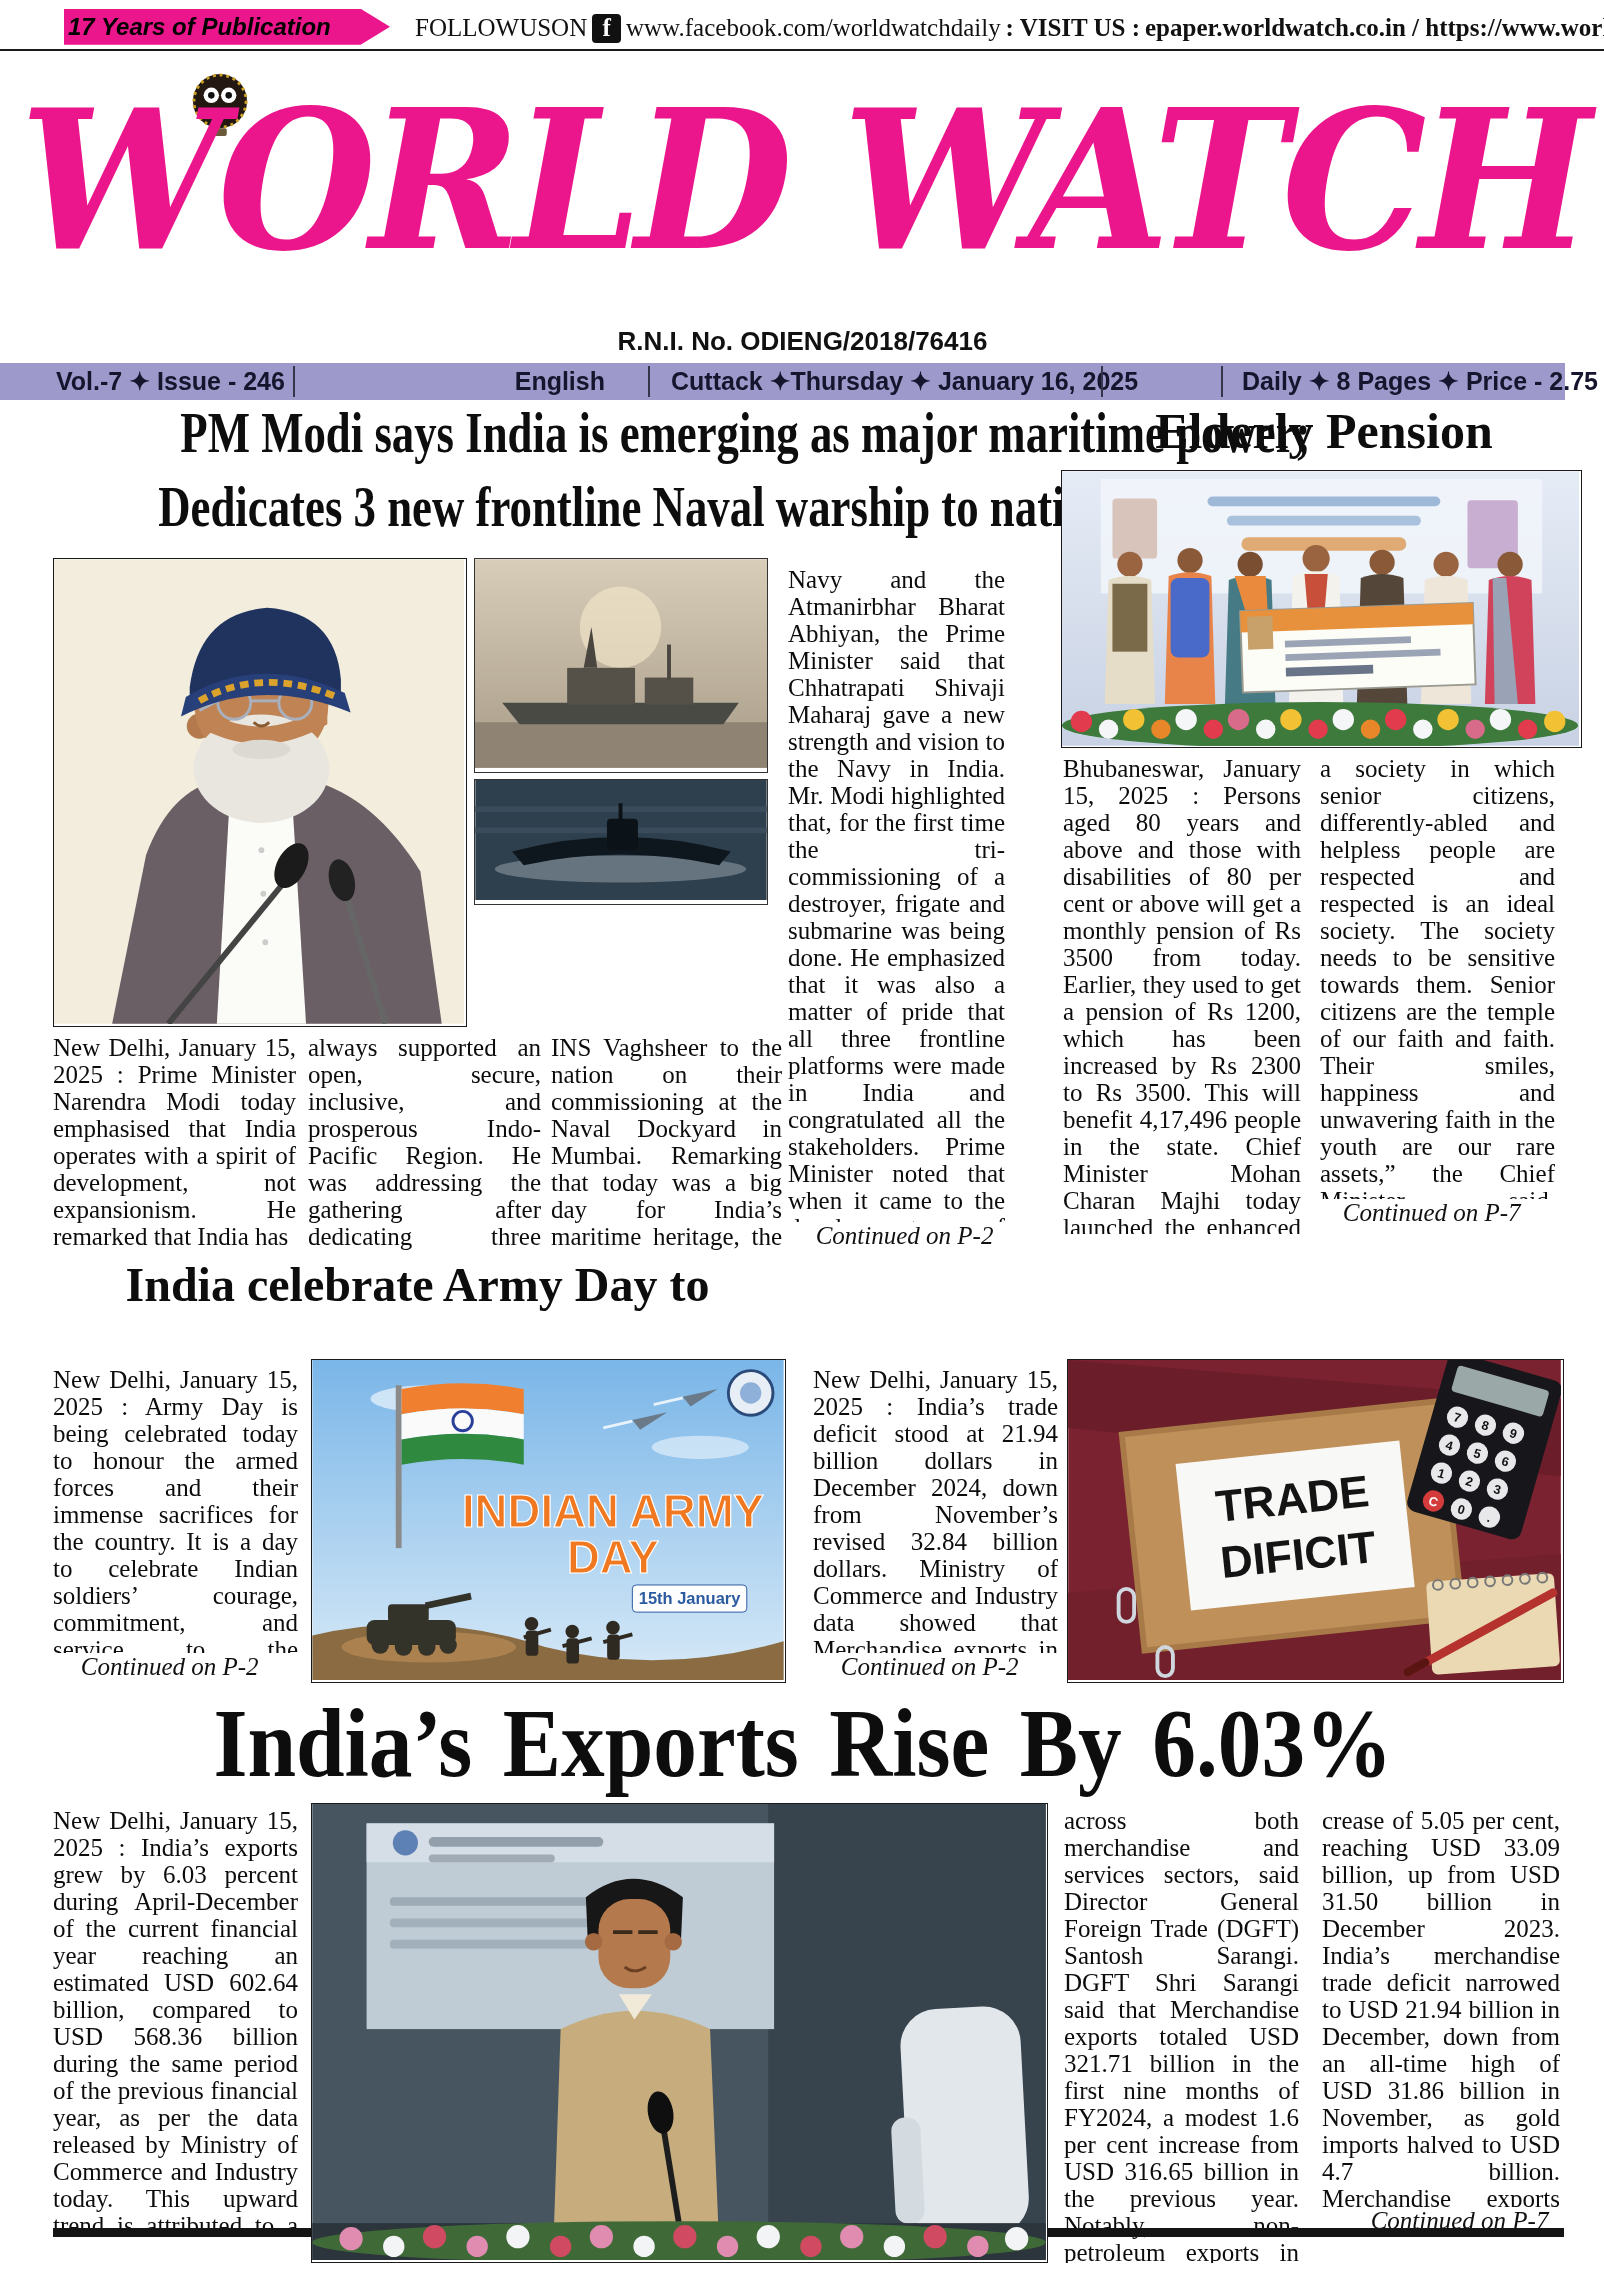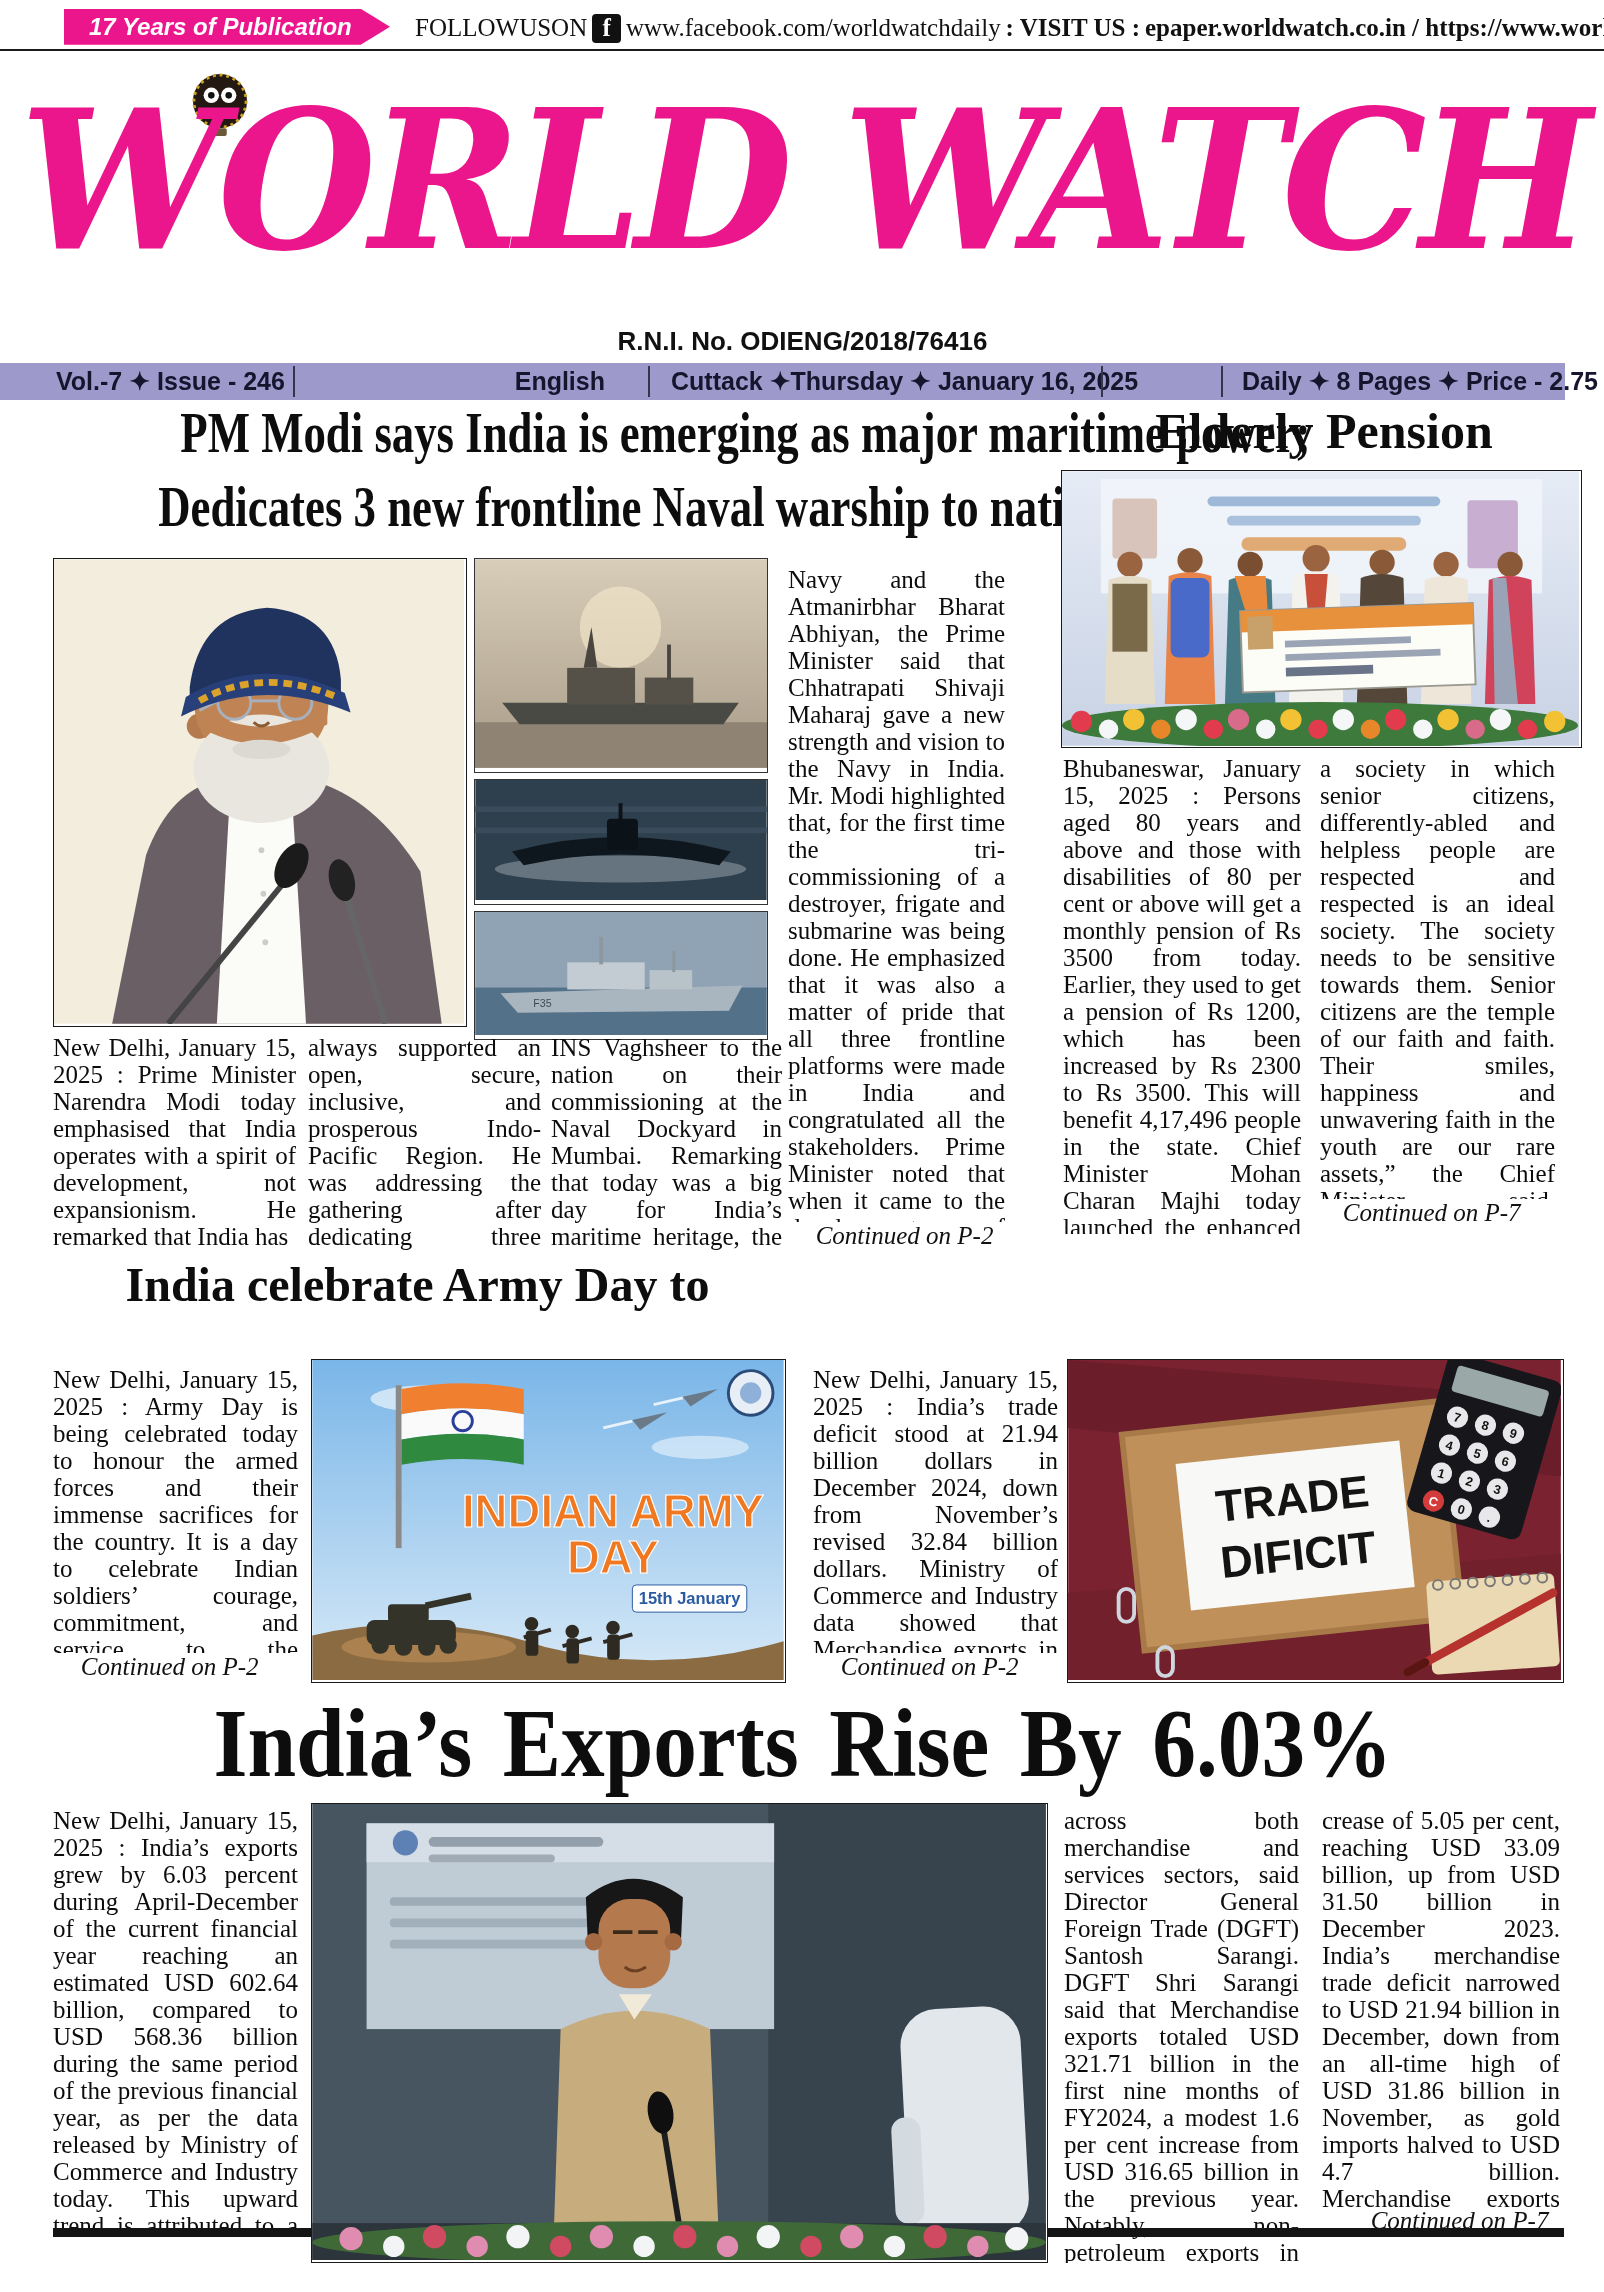--- a/index.html
+++ b/index.html
@@ -5,23 +5,23 @@
   html,body { margin:0; padding:0; background:#e8e8e8; }
   .page {
     position:relative; width:1605px; height:2293px; margin:0 auto;
     background:#ffffff; font-family:"Liberation Serif", serif; color:#111;
     overflow:hidden;
   }
   
   .topbar { position:absolute; left:0; top:5.8px; width:1605px; height:43px; border-bottom:2.9px solid #1a1a1a; }
   .ribbon {
     position:absolute; left:64px; top:2.9px; width:326px; height:36px;
-    background:#EC168C; color:#ffffff;
+    background:#EC168C; color:#000000;
     font-family:"Liberation Sans", sans-serif; font-style:italic; font-weight:bold; font-size:24px;
-    display:flex; align-items:center; padding-left:25px; box-sizing:border-box;
+    display:flex; align-items:center; padding-left:4px; box-sizing:border-box;
     clip-path:polygon(0 0, 91% 0, 100% 50%, 91% 100%, 0 100%);
   }
   .topurls { position:absolute; left:415px; top:4.9px; height:35px; display:flex; align-items:center; gap:4.9px; font-size:25px; white-space:nowrap; }
   .fbicon { width:29px; height:29px; background:#111; color:#fff; border-radius:3.9px; display:flex; align-items:center; justify-content:center; font:bold 25px "Liberation Serif", serif; }
   .b { font-weight:bold; }
   
   .logo { position:absolute; left:192px; top:66px; }
   .mast-title {
     position:absolute; left:0; top:50px; width:1605px; height:264px; text-align:center;
     font-family:"DejaVu Serif", serif; font-style:italic; font-weight:bold;
@@ -151,32 +151,20 @@
       </svg>
     </div>
     <div class="photo2">
       <svg width="292" height="120" viewBox="0 0 301 124">
         <rect width="301" height="124" fill="#2e3f4d"></rect>
         <path d="M0,30 H301 M0,52 H301" stroke="#3a4c5b" stroke-width="6"></path>
         <ellipse cx="150" cy="92" rx="130" ry="14" fill="#cfd8de" opacity="0.35"></ellipse>
         <path d="M38,74 Q150,44 264,74 L252,88 Q150,66 50,88 Z" fill="#0f171e"></path>
         <rect x="136" y="40" width="32" height="32" rx="4" fill="#0b1218"></rect>
         <line x1="150" y1="24" x2="150" y2="42" stroke="#0b1218" stroke-width="4"></line>
-      </svg>
-    </div>
-    <div class="photo2">
-      <svg width="292" height="123" viewBox="0 0 301 127">
-        <rect width="301" height="80" fill="#8fa3b5"></rect>
-        <rect y="78" width="301" height="49" fill="#54718a"></rect>
-        <path d="M26,84 L276,76 L262,102 L44,104 Z" fill="#aab6bf"></path>
-        <rect x="95" y="52" width="80" height="28" fill="#c3ccd2"></rect>
-        <rect x="180" y="60" width="44" height="20" fill="#b8c2c9"></rect>
-        <line x1="130" y1="26" x2="130" y2="54" stroke="#8d979e" stroke-width="4"></line>
-        <line x1="205" y1="40" x2="205" y2="62" stroke="#8d979e" stroke-width="3"></line>
-        <text x="60" y="98" font-size="11" fill="#3c4a55" font-family="Liberation Sans, sans-serif">F35</text>
       </svg>
     </div>
   </div>
 
   <div class="col" style="left:53px;  top:1034px; width:243px; height:219px">New Delhi, January 15, 2025 :  Prime Minister Narendra Modi today emphasised that India operates with a spirit of development, not expansionism. He remarked that India has</div>
   <div class="col" style="left:308px; top:1034px; width:233px; height:219px">always supported an open, secure, inclusive, and prosperous Indo-Pacific Region.  He  was addressing the gathering after dedicating three frontline naval combatants INS Surat, INS Nilgiri and</div>
   <div class="col" style="left:551px; top:1034px; width:231px; height:219px">INS Vaghsheer to the nation on their commissioning at the Naval Dockyard in Mumbai. Remarking that today was a big day for India’s maritime heritage, the glorious history of the</div>
   <div style="position:absolute; left:788px; top:566px; width:217px; height:691px">
     <div class="col" style="position:static; width:217px; height:656px">Navy and the Atmanirbhar Bharat Abhiyan, the Prime Minister said that Chhatrapati Shivaji Maharaj gave a new strength and vision to the Navy in India. Mr. Modi highlighted that, for the first time the tri-commissioning of a destroyer, frigate and submarine was being done. He emphasized that it was also a matter of pride that all three frontline platforms were made in India and congratulated all the stakeholders. Prime Minister noted that when it came to the development of coastal nations, India introduced the mantra of SAGAR – Security And Growth for All in the Region and advanced with</div>
     <div class="cont">Continued on P-2</div>

